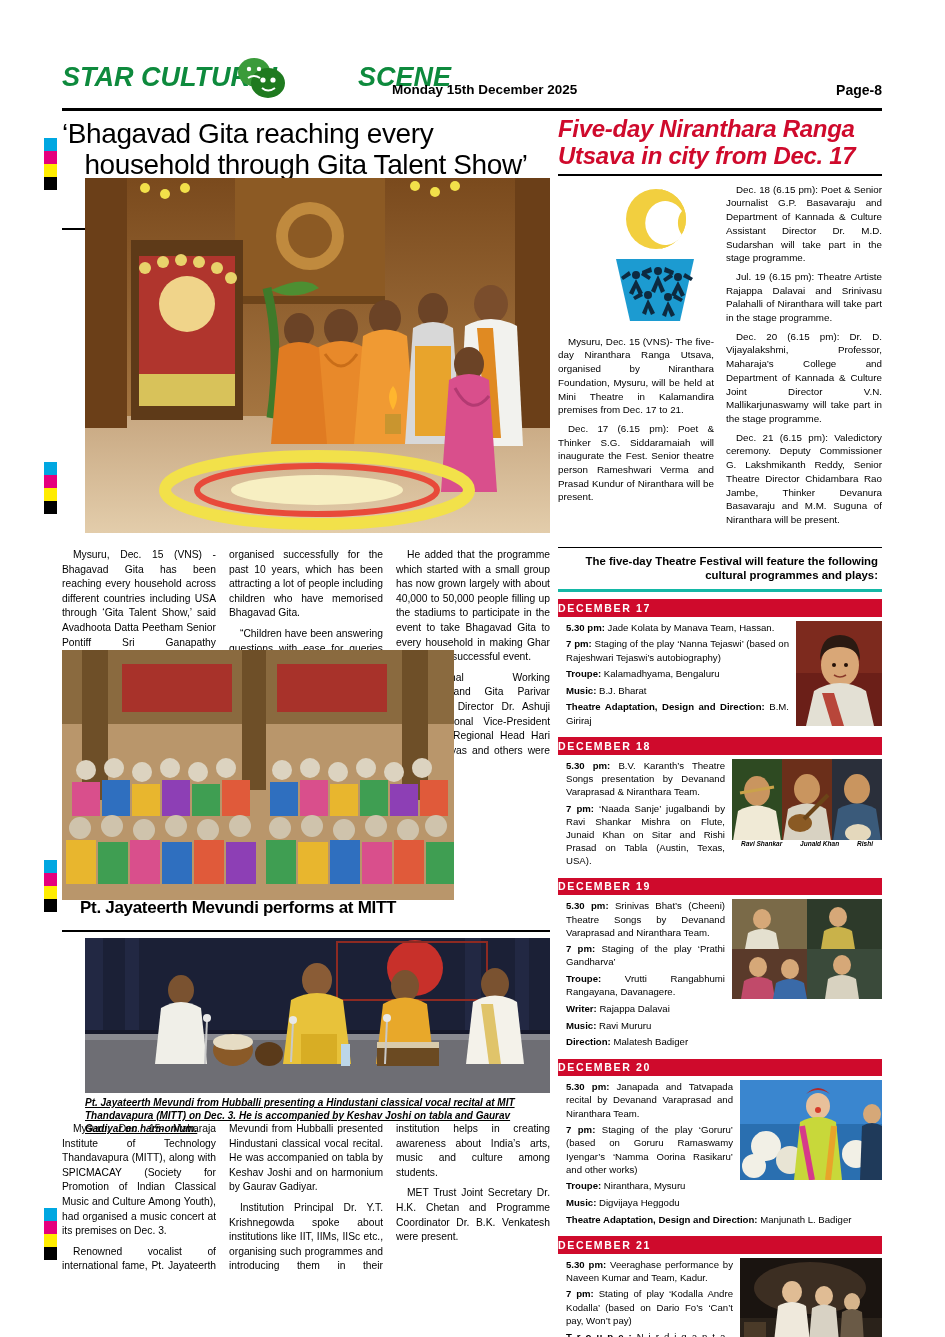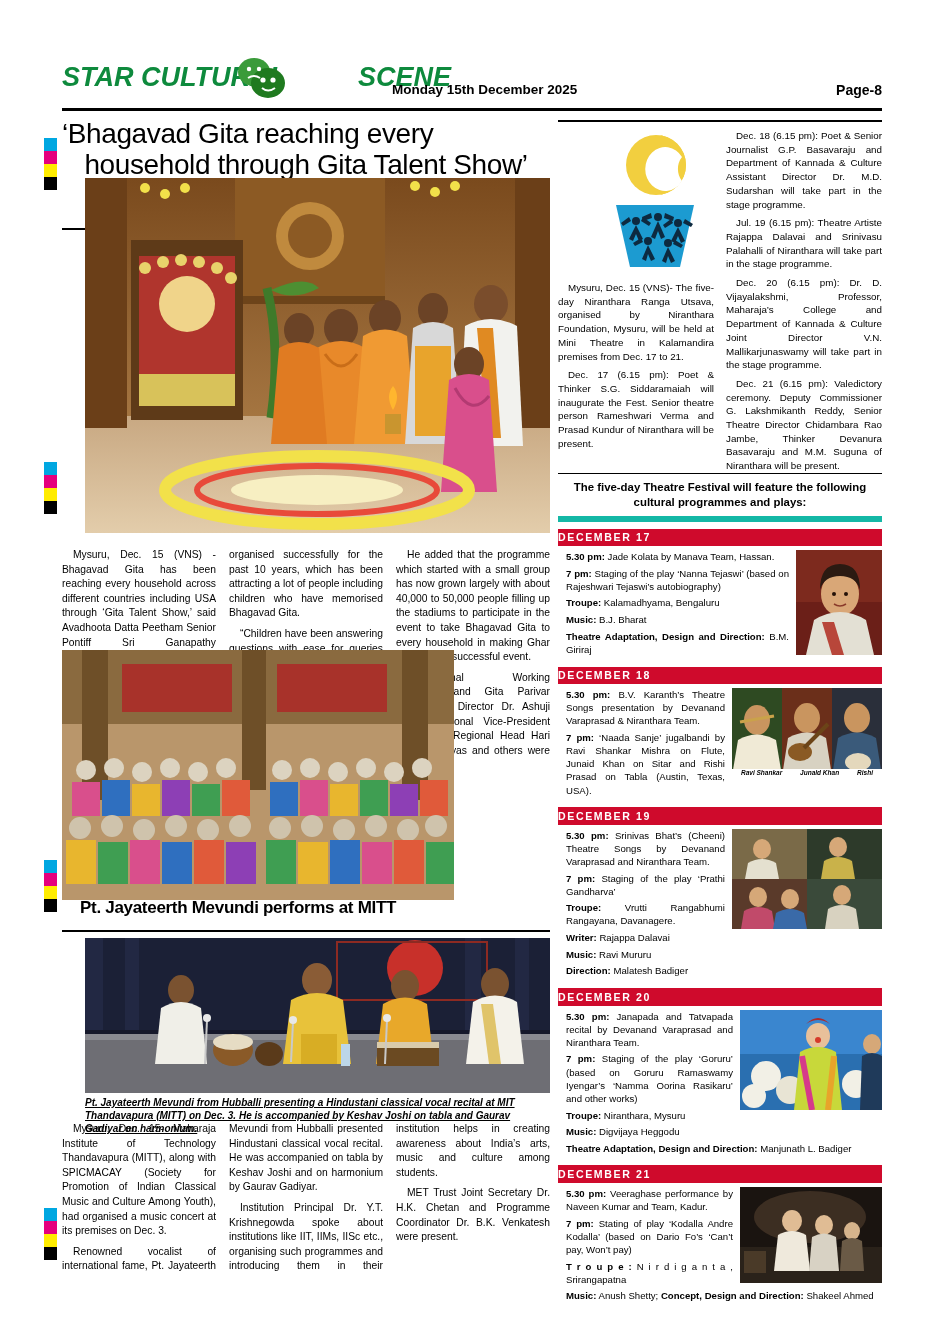--- a/index.html
+++ b/index.html
@@ -114,23 +114,23 @@
     font-size:9.8px; line-height:1.4; text-align:justify;
   }
   .r-body p { margin:0 0 5px 0; text-indent:10px; }
 
   .art-box {
     float:right; width:118px; height:148px; margin:0 0 4px 6px;
     background:#ffffff; position:relative; overflow:hidden;
   }
 
   .fest-note {
-    margin-top:0; padding:6px 4px;
-    border-top:1px solid #000; border-bottom:6px solid #14b8a6;
-    font-size:11.4px; font-weight:bold; text-align:center; line-height:1.3;
+    margin-top:20px; padding:6px 4px;
+    border-top:1px solid #000; border-bottom:3px solid #14b8a6;
+    font-size:11.4px; font-weight:bold; text-align:right; line-height:1.3;
   }
 
   .daybar {
     background:#cf0a2c; color:#fff; text-align:left;
     font-size:10.6px; font-weight:bold; letter-spacing:1.6px;
     padding:2.5px 0 3px; margin-top:7px;
   }
   .dayblock { position:relative; font-size:9.6px; line-height:1.37; }
   .dayblock .txt { padding-top:4px; }
   .dayblock p { margin:0 0 3.5px 0; text-align:justify;padding-left:8px; }
@@ -447,20 +447,24 @@
   </div>
 
   <div class="lead-body2">
     <p>Mysuru, Dec. 15- Maharaja Institute of Technology Thandavapura (MITT), along with SPICMACAY (Society for Promotion of Indian Classical Music and Culture Among Youth), had organised a music concert at its premises on Dec. 3.</p>
     <p>Renowned vocalist of international fame, Pt. Jayateerth Mevundi from Hubballi presented Hindustani classical vocal recital. He was accompanied on tabla by Keshav Joshi and on harmonium by Gaurav Gadiyar.</p>
     <p>Institution Principal Dr. Y.T. Krishnegowda spoke about institutions like IIT, IIMs, IISc etc., organising such programmes and introducing them in their institution helps in creating awareness about India’s arts, music and culture among students.</p>
     <p>MET Trust Joint Secretary Dr. H.K. Chetan and Programme Coordinator Dr. B.K. Venkatesh were present.</p>
   </div>
 
   <div class="rcol">
+    <div class="r-head">
+      <div>Five-day Niranthara Ranga</div>
+      <div>Utsava in city from Dec. 17</div>
+    </div>
     <div class="r-rule"></div>
 
     <div class="r-body">
 
       <div class="art-box">
         <svg viewBox="0 0 118 148" width="118" height="148">
           <rect width="118" height="148" fill="#ffffff"></rect>
           <circle cx="60" cy="36" r="30" fill="#f2cf3f"></circle>
           <path d="M60 6 a30 30 0 0 1 0 60 a22 30 0 0 0 0 -60z" fill="#f2cf3f"></path>
           <path d="M86 28 a20 22 0 1 0 0 24 a16 18 0 0 1 0 -24z" fill="#ffffff"></path>

